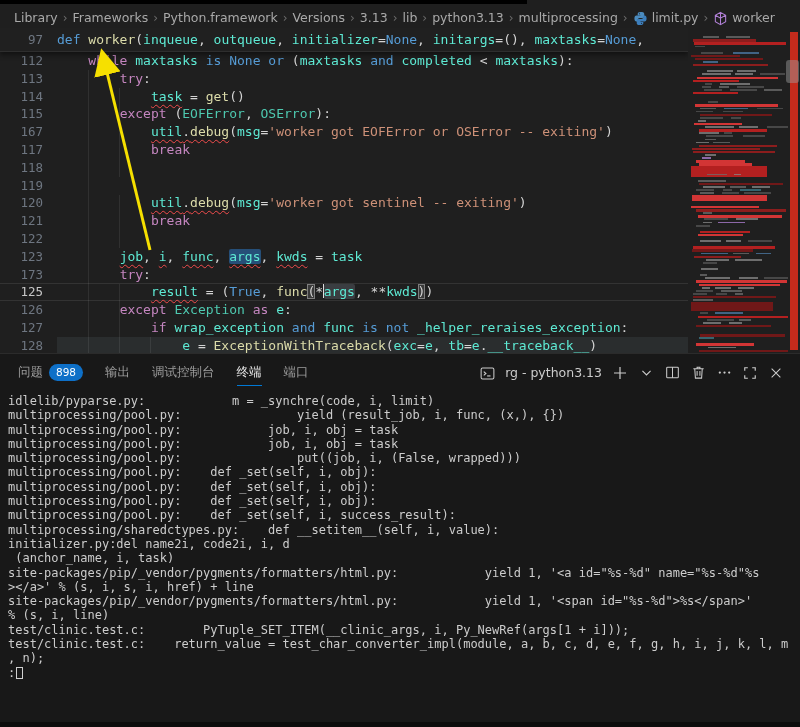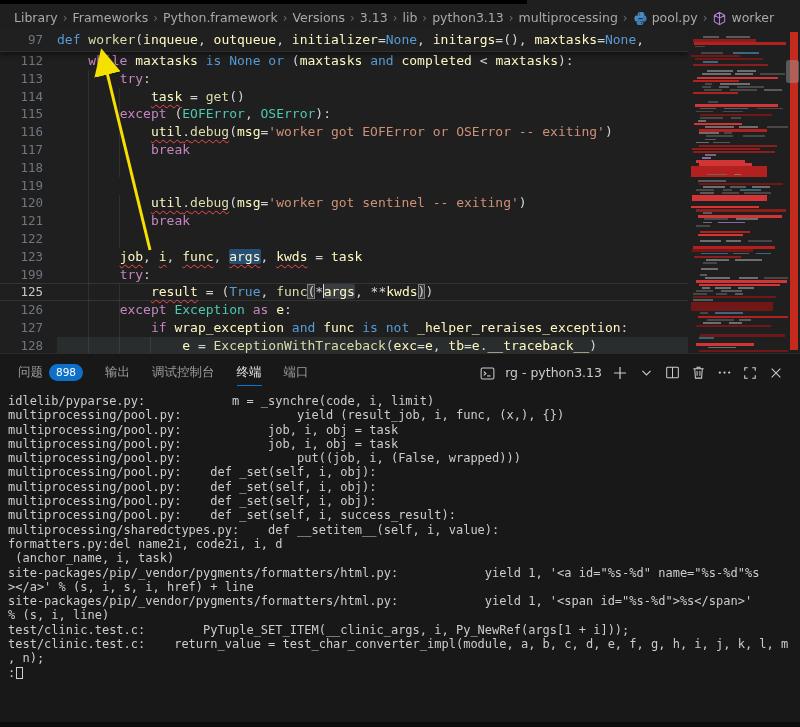--- a/index.html
+++ b/index.html
@@ -20,21 +20,21 @@
   #code-area { position:absolute; left:0; top:0; width:688px; height:325px; overflow:hidden; }
   .code-row { display:flex; height:17.8px; line-height:17.8px; font-family:"DejaVu Sans Mono","Liberation Mono",monospace; font-size:13px; position:relative; }
   .gutter { width:57px; flex:0 0 57px; text-align:right; padding-right:14px; color:#6e7681; font-size:12.5px; user-select:none; }
   .code-text { white-space:pre; color:#d4d4d4; }
   #sticky-row { height:24px; line-height:24px; background:#202020; border-bottom:1px solid #2e2e2e;
                 box-shadow:0 3px 5px rgba(0,0,0,.45); position:relative; z-index:3; }
   .current-line { box-shadow:inset 0 1px 0 #333, inset 0 -1px 0 #333; }
   .current-line .gutter { color:#c6c6c6; }
 
   .tk-kw{color:#C586C0} .tk-kb{color:#569CD6} .tk-fn{color:#DCDCAA}
-  .tk-cls{color:#4EC9B0} .tk-v{color:#fef9c3} .tk-s{color:#CE9178} .tk-p{color:#D4D4D4}
+  .tk-cls{color:#4EC9B0} .tk-v{color:#5eead4} .tk-s{color:#CE9178} .tk-p{color:#D4D4D4}
   .sq { text-decoration-line:underline; text-decoration-style:wavy; text-decoration-color:#f14c4c;
         text-decoration-thickness:1px; text-underline-offset:3px; }
   .hl-b { background:#264f78; border-radius:2px; }
   .hl-g { background:#3a3d41; border-radius:2px; }
   .bracket-box { background:rgba(120,120,120,.30); outline:1px solid #7e7e7e; outline-offset:-1px; }
   .caret { display:inline-block; width:1.5px; height:14px; background:#dcdcdc; vertical-align:-2px; margin:0 -0.5px; }
 
   .indent-guide { position:absolute; width:1px; background:rgba(255,255,255,.08); z-index:1; }
 
   #arrow-svg { position:absolute; left:0; top:0; width:688px; height:325px; z-index:4; pointer-events:none; }
@@ -88,21 +88,21 @@
       <span class="bc-item">python3.13</span>
       <span class="bc-sep">›</span>
       <span class="bc-item">multiprocessing</span>
       <span class="bc-sep">›</span>
       <span class="bc-ico">
         <svg width="15" height="15" viewBox="0 0 16 16">
           <path fill="#4b8bbe" d="M7.9 1c-2 0-2.9.9-2.9 2v1.4h3v.5H3.6C2.4 4.9 1.5 6 1.5 8s.9 3.1 2.1 3.1H5V9.6c0-1.2 1-2.1 2.2-2.1h3c1 0 1.8-.8 1.8-1.8V3c0-1.1-1-2-2.3-2H7.9zm-1 1.3a.6.6 0 110 1.2.6.6 0 010-1.2z"></path>
           <path fill="#3c7ebb" d="M8.1 15c2 0 2.9-.9 2.9-2v-1.4H8v-.5h4.4c1.2 0 2.1-1.1 2.1-3.1s-.9-3.1-2.1-3.1H11v1.5c0 1.2-1 2.1-2.2 2.1h-3c-1 0-1.8.8-1.8 1.8V13c0 1.1 1 2 2.3 2h1.8zm1-1.3a.6.6 0 110-1.2.6.6 0 010 1.2z"></path>
         </svg>
       </span>
-      <span class="bc-item">pool.py</span>
+      <span class="bc-item">limit.py</span>
       <span class="bc-sep">›</span>
       <span class="bc-ico">
         <svg width="15" height="15" viewBox="0 0 16 16">
           <path fill="none" stroke="#b180d7" stroke-width="1.1" d="M8 1.5l5.5 3v7l-5.5 3-5.5-3v-7zM8 1.5v6.2M2.6 4.6L8 7.7l5.4-3.1M8 14.3V7.7"></path>
         </svg>
       </span>
       <span class="bc-item">worker</span>
     </div>
 </div>
 
@@ -123,21 +123,21 @@
         </div>
         <div class="code-row">
           <div class="gutter">114</div>
           <div class="code-text"><span class="tk-p">            </span><span class="tk-v sq">task</span><span class="tk-p"> = </span><span class="tk-fn">get</span><span class="tk-p">()</span></div>
         </div>
         <div class="code-row">
           <div class="gutter">115</div>
           <div class="code-text"><span class="tk-p">        </span><span class="tk-kw">except </span><span class="tk-p">(</span><span class="tk-cls">EOFError</span><span class="tk-p">, </span><span class="tk-cls">OSError</span><span class="tk-p">):</span></div>
         </div>
         <div class="code-row">
-          <div class="gutter">116</div>
+          <div class="gutter">167</div>
           <div class="code-text"><span class="tk-p">            </span><span class="tk-v sq">util</span><span class="tk-p sq">.</span><span class="tk-fn sq">debug</span><span class="tk-p">(</span><span class="tk-v">msg</span><span class="tk-p">=</span><span class="tk-s">'worker got EOFError or OSError -- exiting'</span><span class="tk-p">)</span></div>
         </div>
         <div class="code-row">
           <div class="gutter">117</div>
           <div class="code-text"><span class="tk-p">            </span><span class="tk-kw">break</span></div>
         </div>
         <div class="code-row">
           <div class="gutter">118</div>
           <div class="code-text"></div>
         </div>
@@ -154,21 +154,21 @@
         </div>
         <div class="code-row">
           <div class="gutter">122</div>
           <div class="code-text"></div>
         </div>
         <div class="code-row">
           <div class="gutter">123</div>
           <div class="code-text"><span class="tk-p">        </span><span class="tk-v sq">job</span><span class="tk-p">, </span><span class="tk-v sq">i</span><span class="tk-p">, </span><span class="tk-v sq">func</span><span class="tk-p">, </span><span class="tk-v sq hl-b">args</span><span class="tk-p">, </span><span class="tk-v sq">kwds</span><span class="tk-p"> = </span><span class="tk-v">task</span></div>
         </div>
         <div class="code-row">
-          <div class="gutter">199</div>
+          <div class="gutter">173</div>
           <div class="code-text"><span class="tk-p">        </span><span class="tk-kw">try</span><span class="tk-p">:</span></div>
         </div>
         <div class="code-row current-line">
           <div class="gutter">125</div>
           <div class="code-text"><span class="tk-p">            </span><span class="tk-v sq">result</span><span class="tk-p"> = </span><span class="tk-p">(</span><span class="tk-kb">True</span><span class="tk-p">, </span><span class="tk-fn">func</span><span class="tk-p bracket-box">(</span><span class="tk-p">*</span><span class="caret"></span><span class="tk-v hl-g">args</span><span class="tk-p">, </span><span class="tk-p">**</span><span class="tk-v">kwds</span><span class="tk-p bracket-box">)</span><span class="tk-p">)</span></div>
         </div>
         <div class="code-row">
           <div class="gutter">126</div>
           <div class="code-text"><span class="tk-p">        </span><span class="tk-kw">except </span><span class="tk-cls">Exception </span><span class="tk-kw">as </span><span class="tk-v">e</span><span class="tk-p">:</span></div>
         </div>
@@ -421,21 +421,21 @@
       <div class="term-line">idlelib/pyparse.py:            m = _synchre(code, i, limit)</div>
       <div class="term-line">multiprocessing/pool.py:                yield (result_job, i, func, (x,), {})</div>
       <div class="term-line">multiprocessing/pool.py:            job, i, obj = task</div>
       <div class="term-line">multiprocessing/pool.py:            job, i, obj = task</div>
       <div class="term-line">multiprocessing/pool.py:                put((job, i, (False, wrapped)))</div>
       <div class="term-line">multiprocessing/pool.py:    def _set(self, i, obj):</div>
       <div class="term-line">multiprocessing/pool.py:    def _set(self, i, obj):</div>
       <div class="term-line">multiprocessing/pool.py:    def _set(self, i, obj):</div>
       <div class="term-line">multiprocessing/pool.py:    def _set(self, i, success_result):</div>
       <div class="term-line">multiprocessing/sharedctypes.py:    def __setitem__(self, i, value):</div>
-      <div class="term-line">formatters.py:del name2i, code2i, i, d</div>
+      <div class="term-line">initializer.py:del name2i, code2i, i, d</div>
       <div class="term-line"> (anchor_name, i, task)</div>
       <div class="term-line">site-packages/pip/_vendor/pygments/formatters/html.py:            yield 1, '&lt;a id="%s-%d" name="%s-%d"%s</div>
       <div class="term-line">&gt;&lt;/a&gt;' % (s, i, s, i, href) + line</div>
       <div class="term-line">site-packages/pip/_vendor/pygments/formatters/html.py:            yield 1, '&lt;span id="%s-%d"&gt;%s&lt;/span&gt;'</div>
       <div class="term-line">% (s, i, line)</div>
       <div class="term-line">test/clinic.test.c:        PyTuple_SET_ITEM(__clinic_args, i, Py_NewRef(args[1 + i]));</div>
       <div class="term-line">test/clinic.test.c:    return_value = test_char_converter_impl(module, a, b, c, d, e, f, g, h, i, j, k, l, m</div>
       <div class="term-line">, n);</div>
       <div class="term-line">:<span class="term-cursor"></span></div>
     </div>

